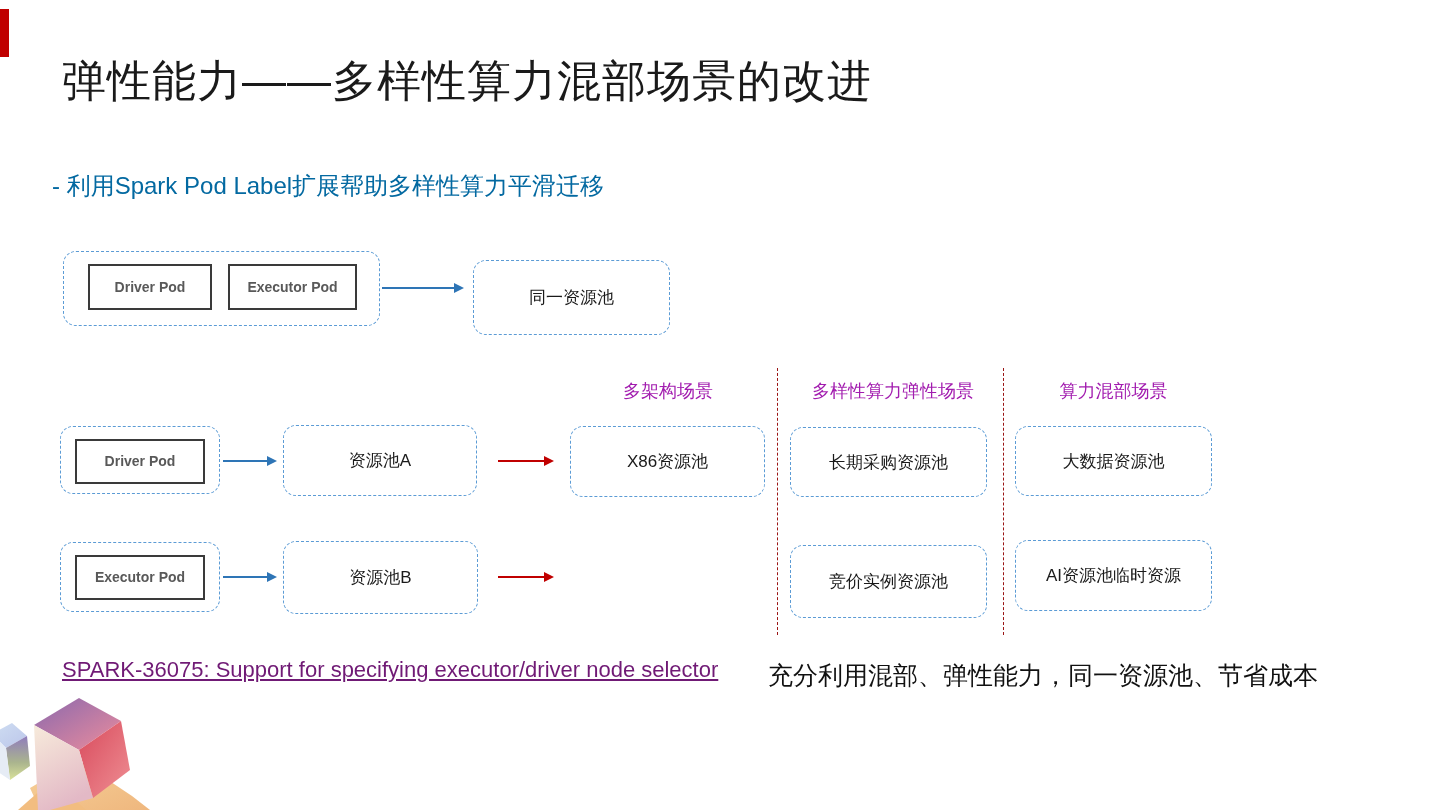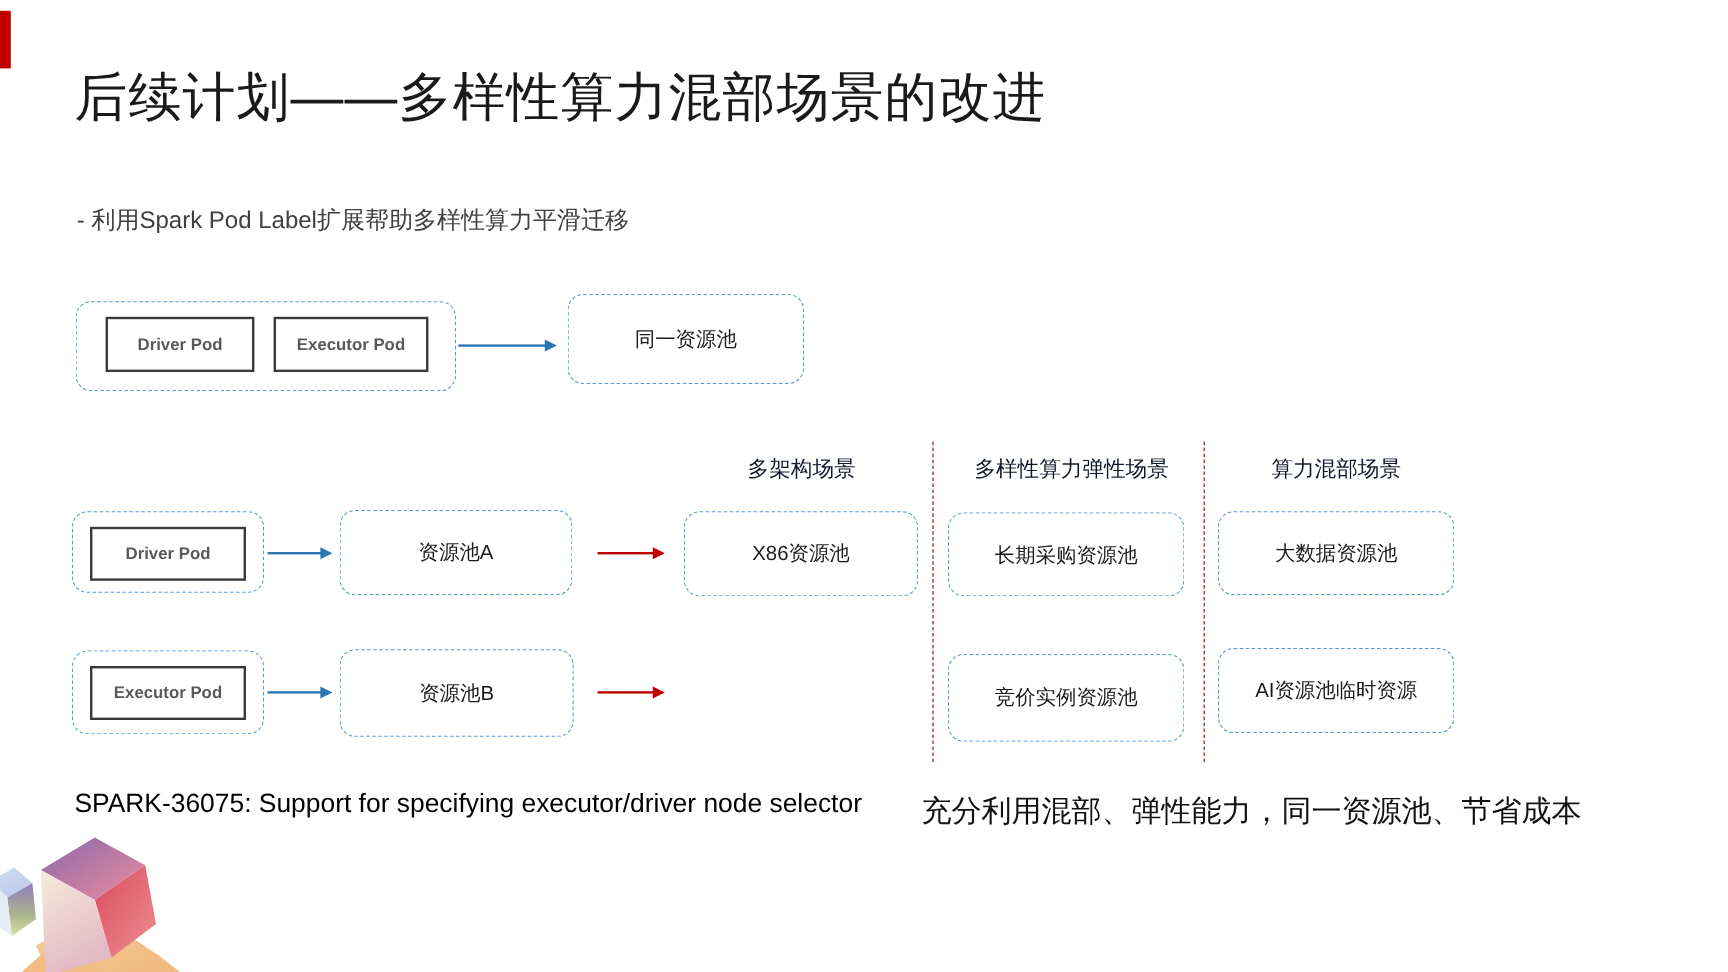--- a/index.html
+++ b/index.html
@@ -7,72 +7,72 @@
   .slide {
     position:relative; width:1440px; height:810px; background:#ffffff;
     font-family:"Liberation Sans","DejaVu Sans",sans-serif; color:#1a1a1a;
   }
   .red-bar { position:absolute; left:0; top:9px; width:9px; height:48px; background:#c00000; }
   .title {
     position:absolute; left:62px; top:52px; width:1200px;
     font-size:44px; font-weight:400; color:#1a1a1a; letter-spacing:1px; white-space:nowrap;
   }
   .subtitle {
-    position:absolute; left:64px; top:170px; width:900px;
-    font-size:20px; color:#404040; white-space:nowrap;
+    position:absolute; left:52px; top:170px; width:900px;
+    font-size:24px; color:#0369a1; white-space:nowrap;
   }
   .dashed-box {
     position:absolute; border:1.5px dashed #5b9bd5; border-radius:13px; background:#fff;
     display:flex; align-items:center; justify-content:center;
     font-size:17px; color:#1a1a1a; text-align:center;
   }
   .group-box { position:absolute; border:1.5px dashed #5b9bd5; border-radius:13px; background:#fff; }
   .pod-box {
     position:absolute; border:2px solid #3a3a3a; background:#fff;
     display:flex; align-items:center; justify-content:center; text-align:left;
     font-size:14px; font-weight:bold; color:#595959; line-height:1.45; padding:2px 14px;
   }
   .col-header {
-    position:absolute; top:378px; height:26px; font-size:18px; color:#0f172a;
+    position:absolute; top:378px; height:26px; font-size:18px; color:#a21caf;
     text-align:center; line-height:26px;
   }
   .v-divider { position:absolute; top:368px; height:267px; width:0; border-left:1.5px dashed #9b1515; }
   .arrow { position:absolute; height:2px; }
   .arrow::after {
     content:''; position:absolute; right:-2px; top:-4.5px; width:0; height:0;
     border-top:5.5px solid transparent; border-bottom:5.5px solid transparent;
   }
   .arrow.blue { background:#2e75b6; }
   .arrow.blue::after { border-left:10px solid #2e75b6; }
   .arrow.red { background:#c00000; }
   .arrow.red::after { border-left:10px solid #c00000; }
   .jira-link {
-    position:absolute; left:62px; top:657px; font-size:22px; color:#000000;
-    white-space:nowrap; cursor:pointer;
+    position:absolute; left:62px; top:657px; font-size:22px; color:#701a75;
+    text-decoration:underline; white-space:nowrap; cursor:pointer;
   }
   .conclusion {
     position:absolute; left:768px; top:659px; font-size:25px; color:#111; white-space:nowrap;
   }
   .logo { position:absolute; left:0; bottom:0; width:160px; height:122px; }
 </style>
 </head>
 <body>
 
 <div class="slide">
 
   <div class="red-bar"></div>
 
-  <div class="title">后续计划——多样性算力混部场景的改进</div>
+  <div class="title">弹性能力——多样性算力混部场景的改进</div>
   <div class="subtitle">- 利用Spark Pod Label扩展帮助多样性算力平滑迁移</div>
 
   <div class="group-box" style="left:63px; top:251px; width:317px; height:75px;"></div>
   <div class="pod-box" style="left:88px; top:264px; width:124px; height:46px;">Driver Pod</div>
   <div class="pod-box" style="left:228px; top:264px; width:129px; height:46px;">Executor Pod</div>
   <div class="arrow blue" style="left:382px; top:287px; width:80px;"></div>
-  <div class="dashed-box" style="left:473px; top:245px; width:197px; height:75px;">同一资源池</div>
+  <div class="dashed-box" style="left:473px; top:260px; width:197px; height:75px;">同一资源池</div>
 
   <div class="col-header" style="left:570px; width:196px;">多架构场景</div>
   <div class="col-header" style="left:780px; width:226px;">多样性算力弹性场景</div>
   <div class="col-header" style="left:1015px; width:197px;">算力混部场景</div>
 
   <div class="v-divider" style="left:777px;"></div>
   <div class="v-divider" style="left:1003px;"></div>
 
   <div class="group-box" style="left:60px; top:426px; width:160px; height:68px;"></div>
   <div class="pod-box" style="left:75px; top:439px; width:130px; height:45px;">Driver Pod</div>

